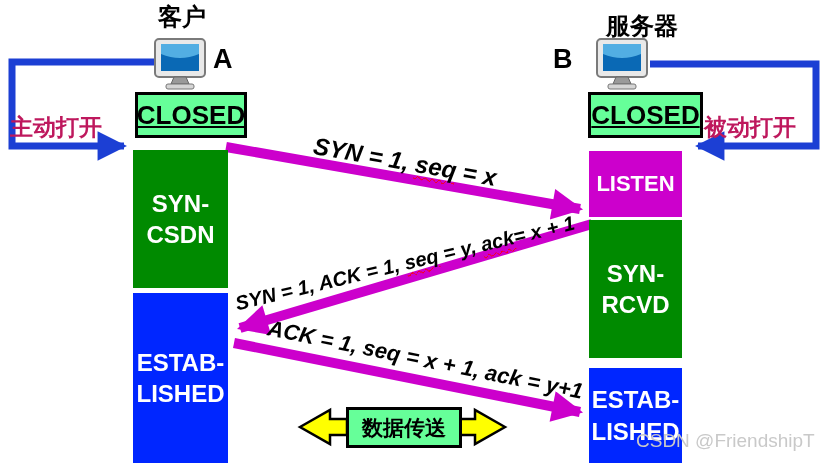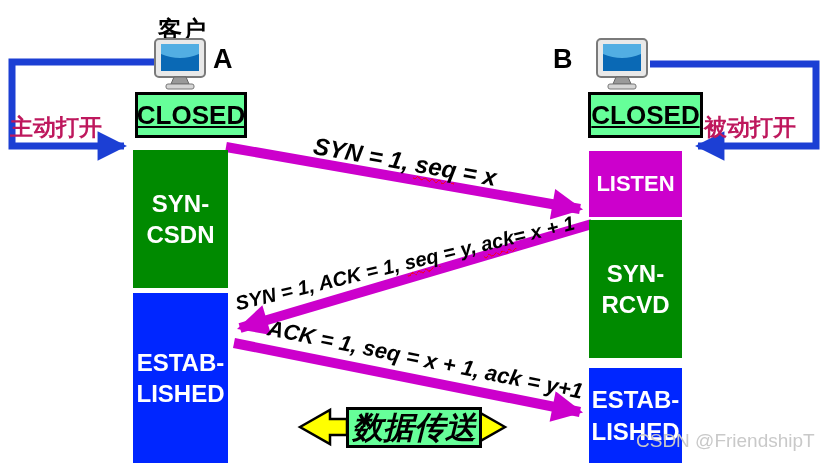--- a/index.html
+++ b/index.html
@@ -24,41 +24,41 @@
   .box-magenta{background:#CC00CC;color:#fff;font-size:22px;text-align:right;}
 
   #closed-client{left:135px;top:92px;width:112px;height:46px;}
   #syn-sent{left:133px;top:150px;width:95px;height:138px;}
   #estab-client{left:133px;top:293px;width:95px;height:170px;}
   #closed-server{left:588px;top:92px;width:115px;height:46px;}
   #listen{left:589px;top:151px;width:93px;height:66px;}
   #syn-rcvd{left:589px;top:220px;width:93px;height:138px;}
   #estab-server{left:589px;top:368px;width:93px;height:95px;}
 
-  #client-title{left:146px;top:14px;width:72px;}
+  #client-title{left:146px;top:1px;width:72px;}
   #server-title{left:592px;top:10px;width:100px;}
   #client-letter{left:213px;top:44px;}
   #server-letter{left:553px;top:44px;}
   #active-open{left:10px;top:112px;}
   #passive-open{left:704px;top:112px;}
 
   #computer-client{left:154px;top:38px;z-index:3;}
   #computer-server{left:596px;top:38px;z-index:3;}
 
   
   .msg{z-index:2;font-weight:bold;font-style:italic;color:#000;text-align:center;white-space:nowrap;}
   .wavy{text-decoration:underline;text-decoration-style:wavy;text-decoration-color:#FF0000;
         text-decoration-thickness:1px;text-underline-offset:3px;}
   #msg-syn{left:285px;top:148px;width:240px;font-size:24px;transform:rotate(10deg);}
   #msg-synack{left:225px;top:252px;width:360px;font-size:20px;transform:rotate(-13.5deg);}
   #msg-ack{left:265px;top:345px;width:300px;font-size:22px;transform:rotate(11.5deg);}
 
   
-  #data-transfer{left:346px;top:407px;width:136px;height:41px;background:#66FF99;
-    border:3px solid #000;font-size:31px;z-index:2;font-style:italic;}
+  #data-transfer{left:346px;top:407px;width:116px;height:41px;background:#66FF99;
+    border:3px solid #000;font-size:21px;z-index:2;}
 
   #watermark{left:636px;top:430px;font-size:19px;color:#C9C9C9;z-index:5;
     font-family:"Liberation Sans","DejaVu Sans",sans-serif;}
 </style>
 </head>
 <body>
 
 <div id="canvas">
 
   <svg id="overlay" width="827" height="463" viewBox="0 0 827 463">
@@ -100,20 +100,21 @@
   </div>
   <div class="abs box box-green" id="syn-sent">
     <span>SYN-</span>
     <span>CSDN</span>
   </div>
   <div class="abs box box-blue" id="estab-client">
     <span>ESTAB-</span>
     <span>LISHED</span>
   </div>
 
+  <div class="abs host-title" id="server-title">服务器</div>
   <div class="abs host-letter" id="server-letter">B</div>
   <div class="abs" id="computer-server">
     <svg width="54" height="52" viewBox="0 0 54 52">
       <rect x="1" y="1" width="50" height="38" rx="4" fill="#E9E9E9" stroke="#7A7A7A" stroke-width="2"></rect>
       <rect x="7" y="6" width="38" height="27" fill="#0A69B5"></rect>
       <path d="M7,6 h38 v10 q-19,8 -38,0 z" fill="#5AB6E8" opacity="0.9"></path>
       <polygon points="20,39 32,39 35,46 17,46" fill="#9A9A9A" stroke="#666" stroke-width="1"></polygon>
       <rect x="12" y="46" width="28" height="5" rx="2" fill="#D5D5D5" stroke="#777" stroke-width="1"></rect>
     </svg>
   </div>

